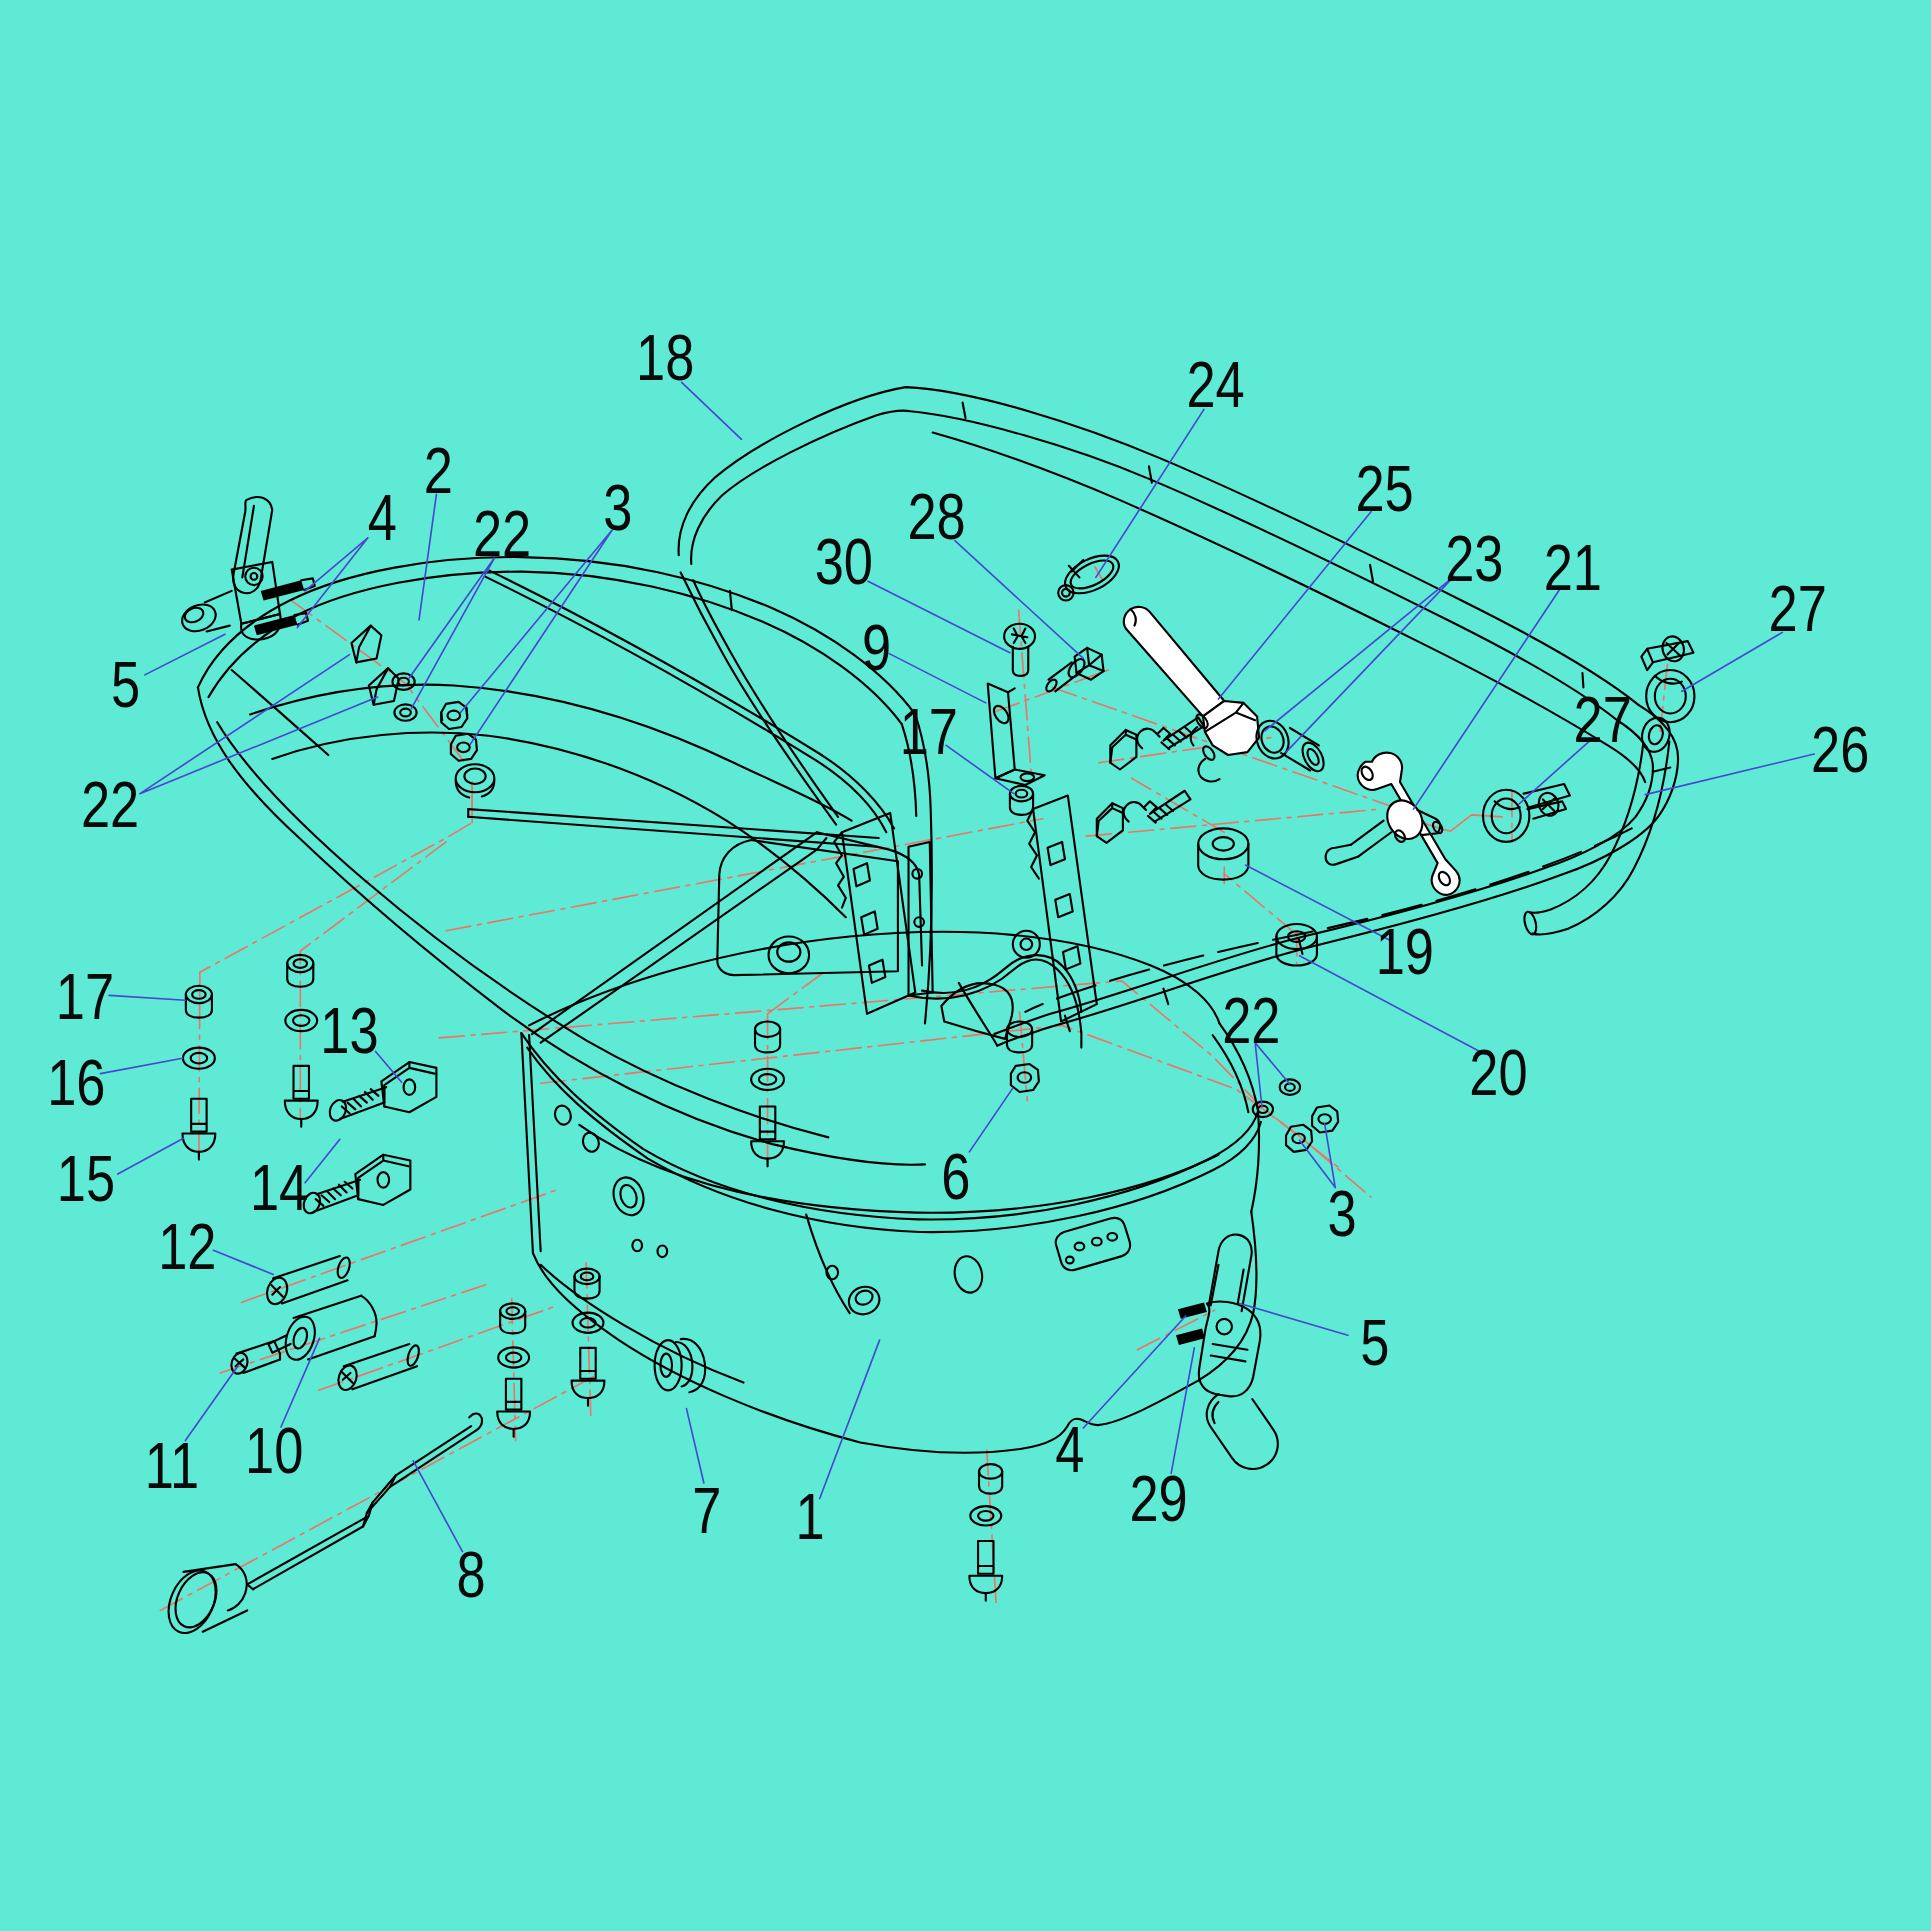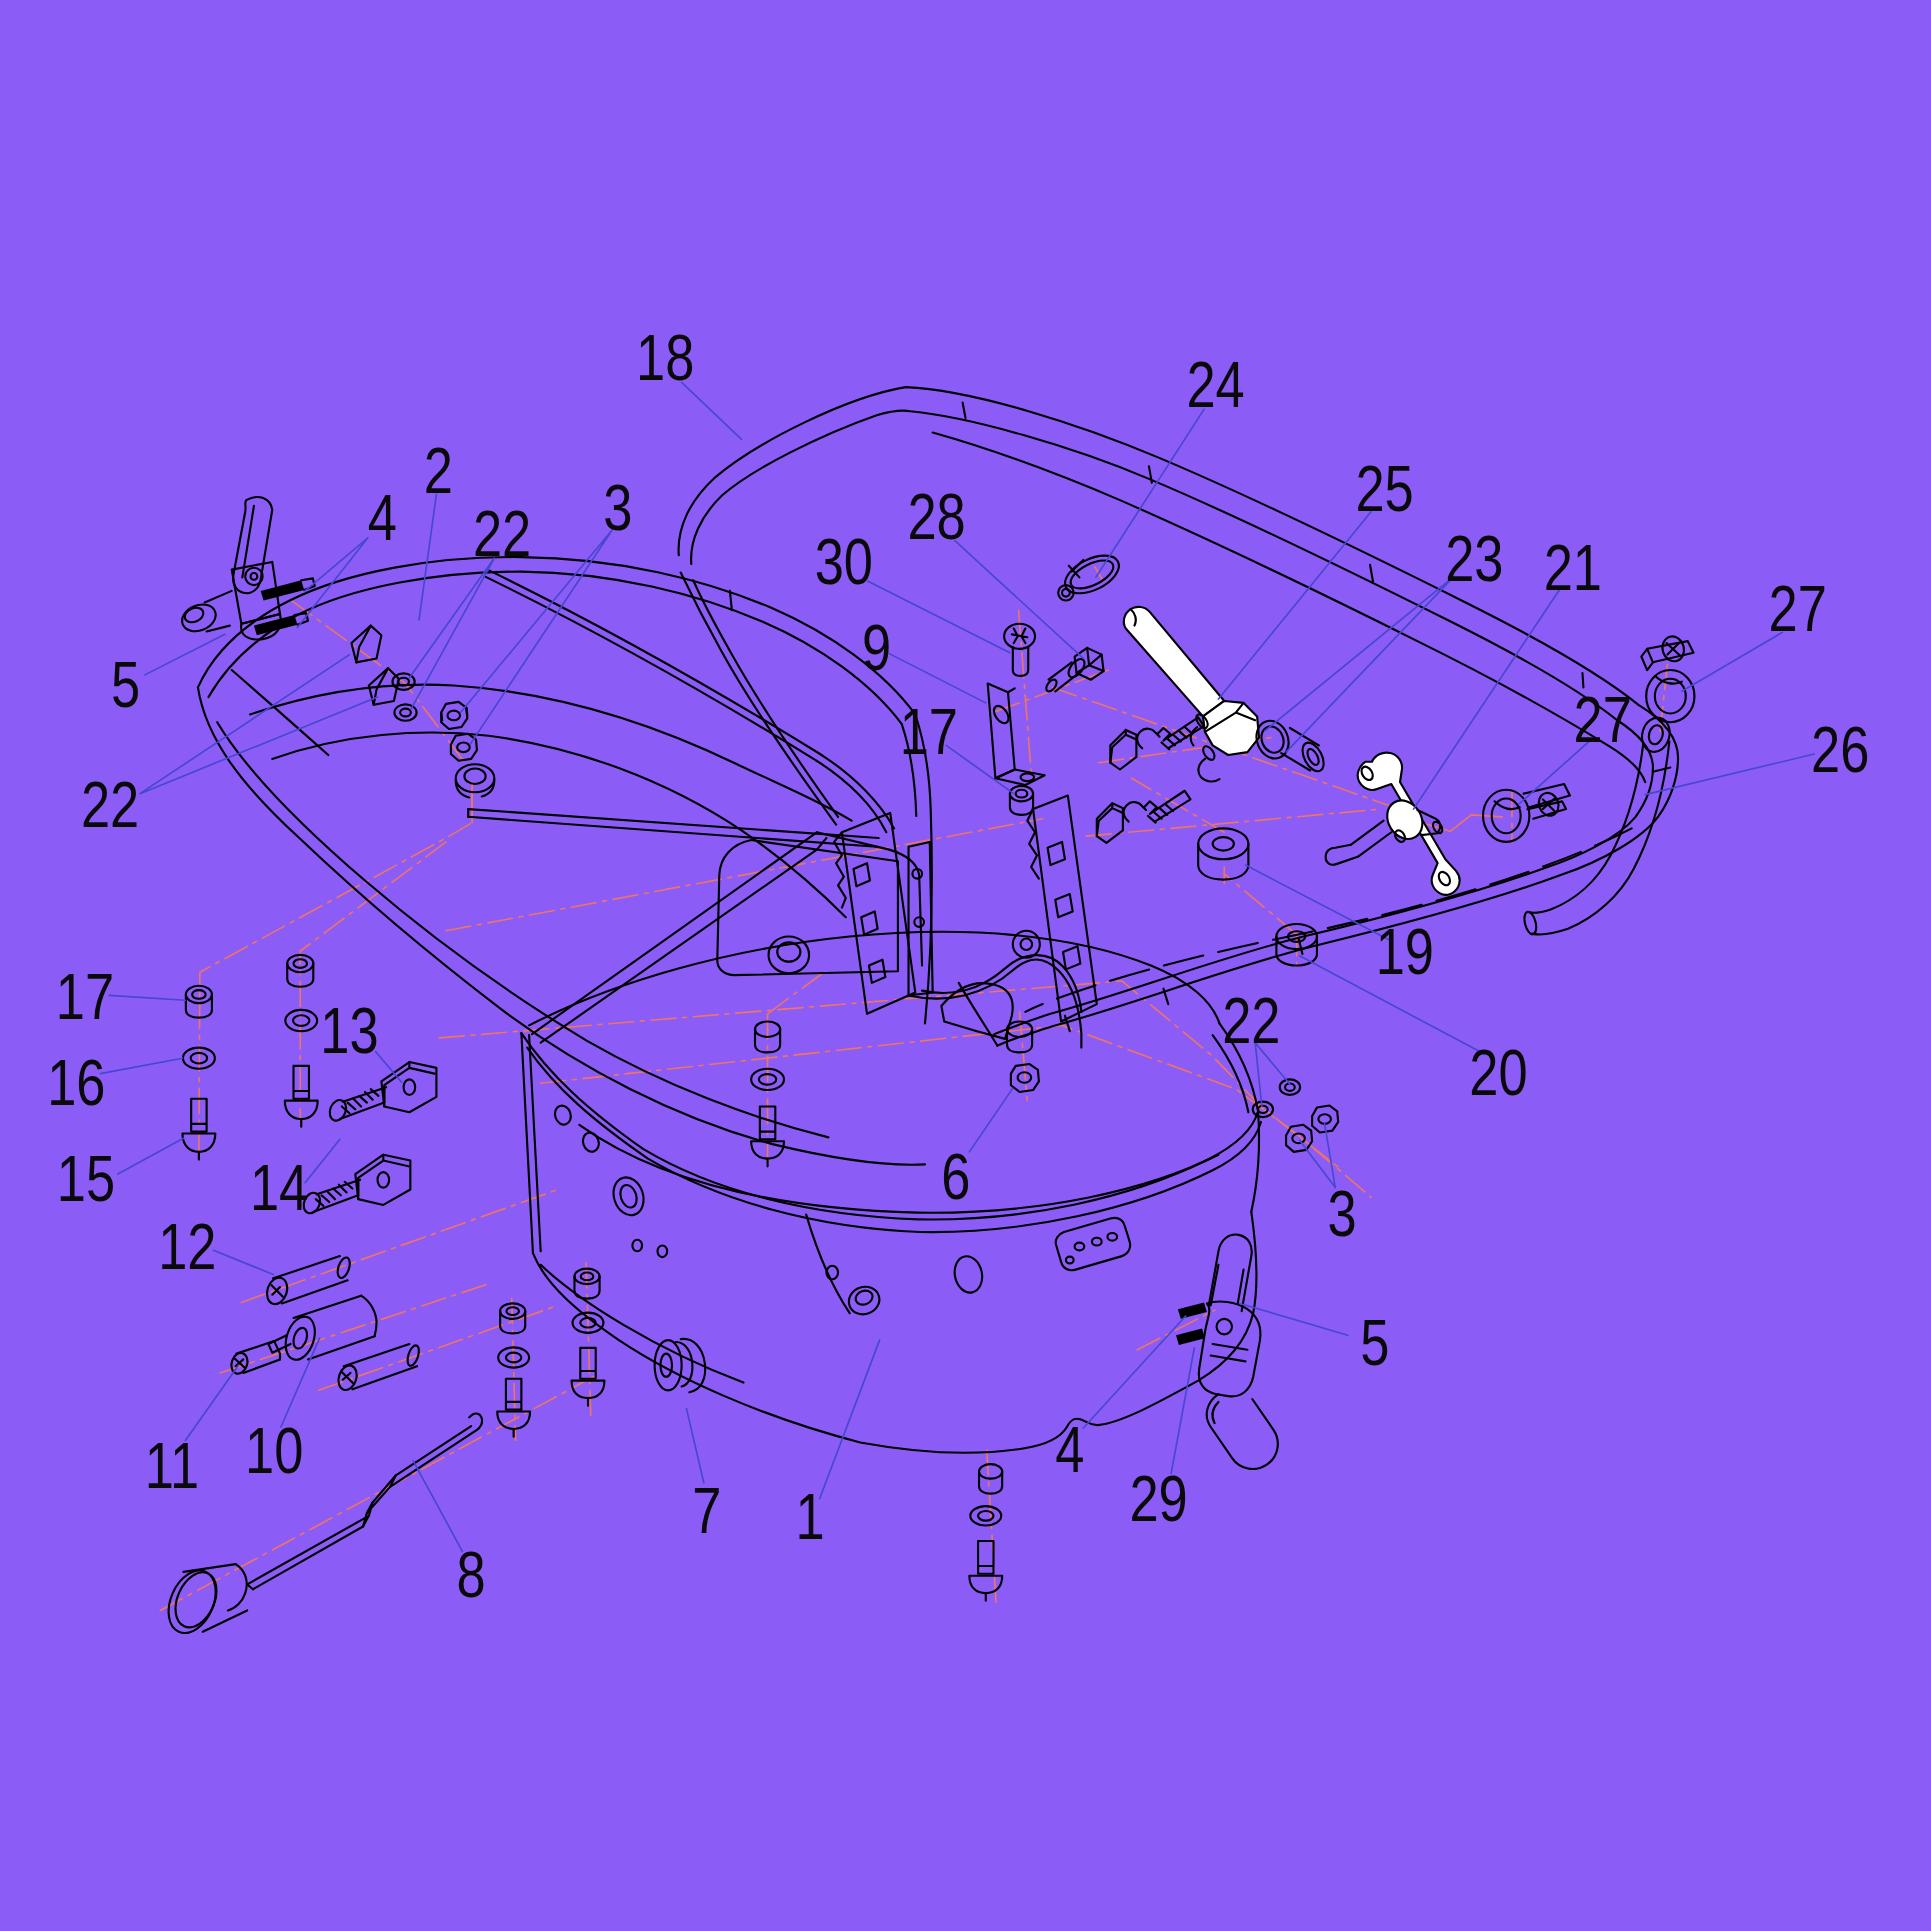--- a/index.html
+++ b/index.html
@@ -1,16 +1,16 @@
 <!DOCTYPE html>
 <html><head>
 <meta charset="utf-8">
 <style>
 html,body{margin:0;padding:0;background:#ffffff;}
-#page{width:1931px;height:1931px;position:relative;background:#8b5cf6;overflow:hidden;}
+#page{width:1931px;height:1931px;position:relative;background:#5eead4;overflow:hidden;}
 svg{position:absolute;left:0;top:0;}
 text{font-family:"Liberation Sans",sans-serif;fill:#0a0a0a;}
 </style>
 </head>
 <body>
 <div id="page">
 <svg width="1931" height="1931" viewBox="0 0 2000 2000" fill="none" stroke-linecap="round" stroke-linejoin="round">
 
 <g stroke="#ee7468" stroke-width="1.7" fill="none" stroke-dasharray="26 7 4 7">
   <path d="M302,622 L420,708 L483,792"></path>

